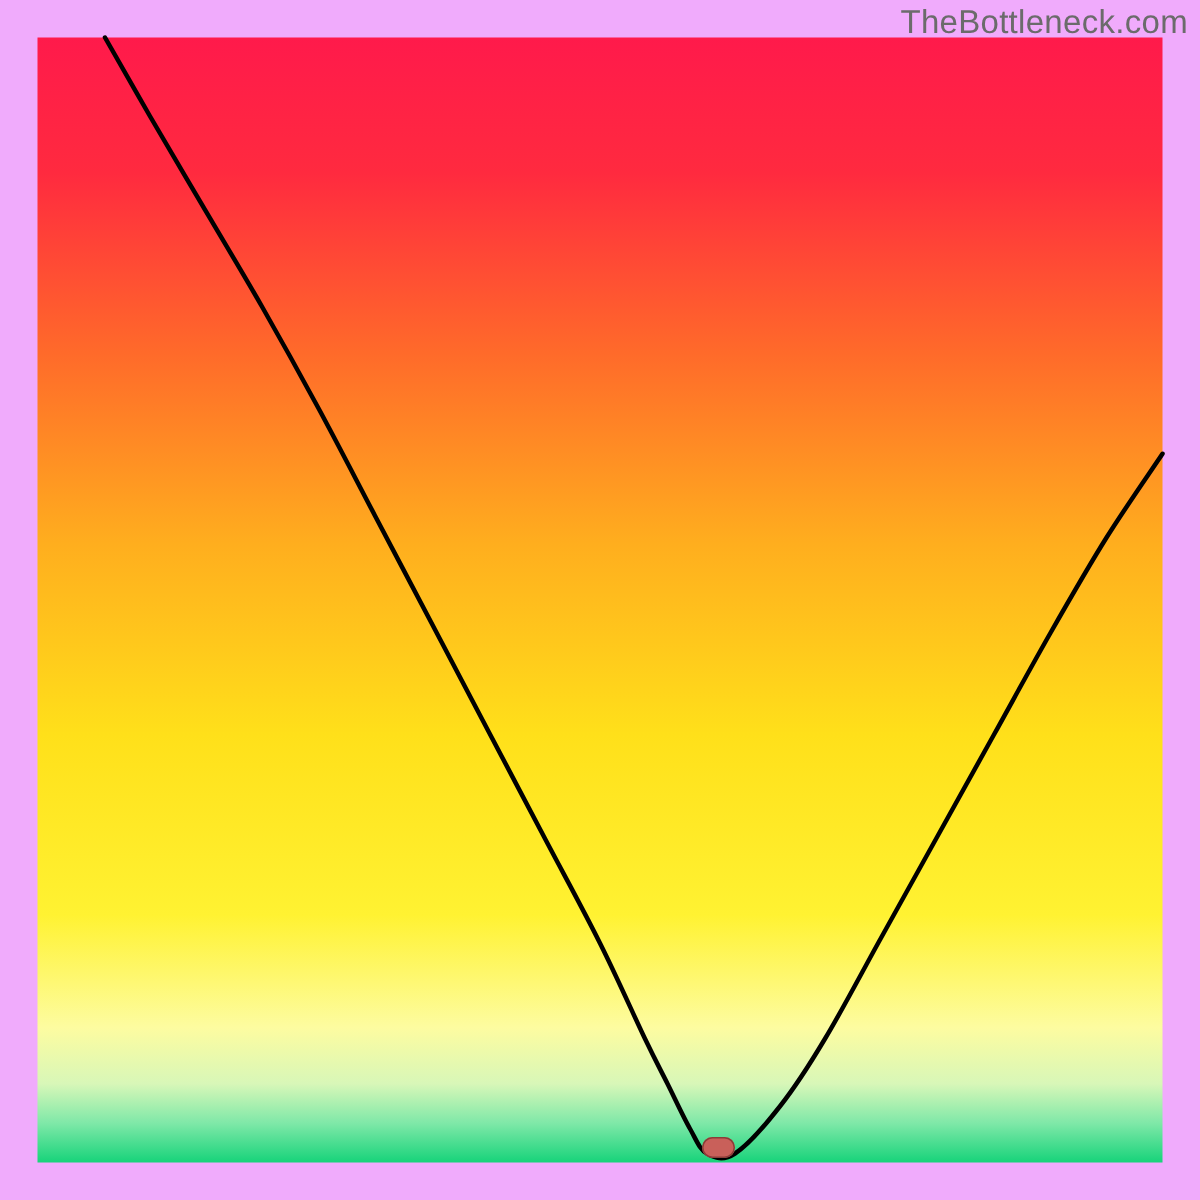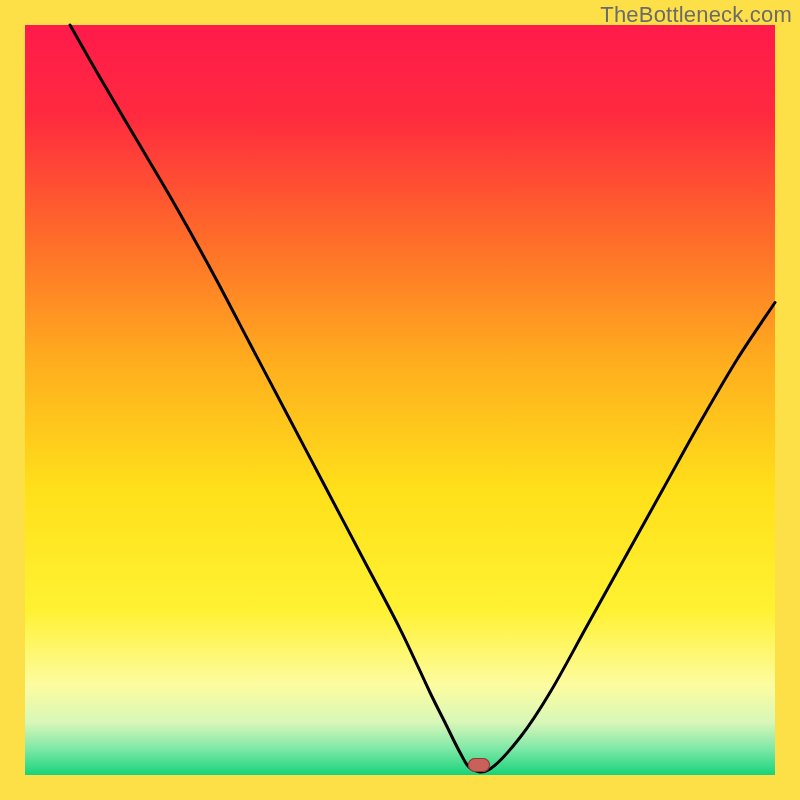--- a/index.html
+++ b/index.html
@@ -10,21 +10,21 @@
     background: #000;
     overflow: hidden;
     font-family: Arial, Helvetica, sans-serif;
   }
   .frame {
     position: absolute;
     left: 0;
     top: 0;
     width: 800px;
     height: 800px;
-    background: #fde047;
+    background: #f0abfc;
   }
   .plot-area {
     position: absolute;
     left: 25px;
     top: 25px;
     width: 750px;
     height: 750px;
     
   }
   .watermark {

